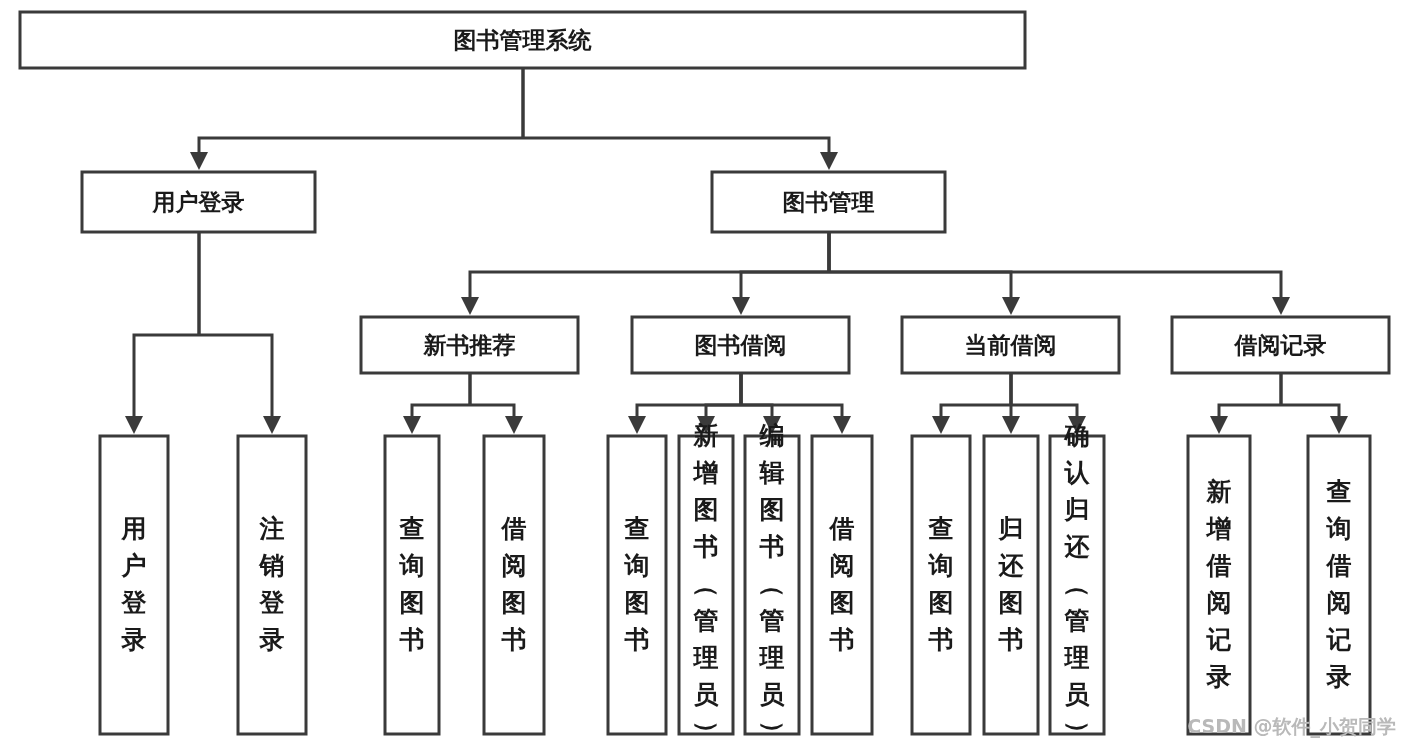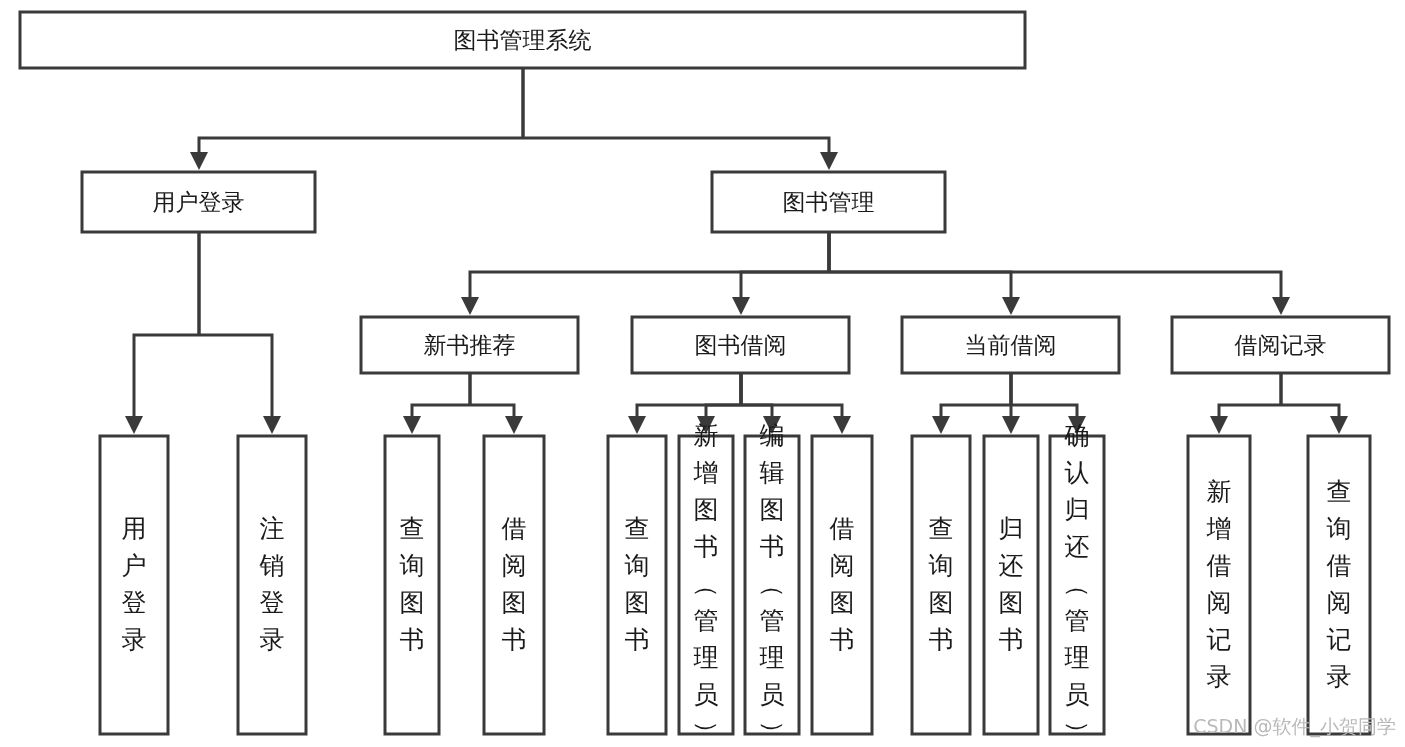--- a/index.html
+++ b/index.html
@@ -9,20 +9,21 @@
   }
   body {
     font-family: "DejaVu Sans", "Liberation Sans", sans-serif;
   }
   #diagram-root {
     position: relative;
     width: 1405px;
     height: 747px;
     background: #ffffff;
     overflow: hidden;
+    font-weight: bold;
   }
   svg#flow-svg {
     position: absolute;
     left: 0;
     top: 0;
     width: 1405px;
     height: 747px;
     display: block;
   }
   .node-box {

